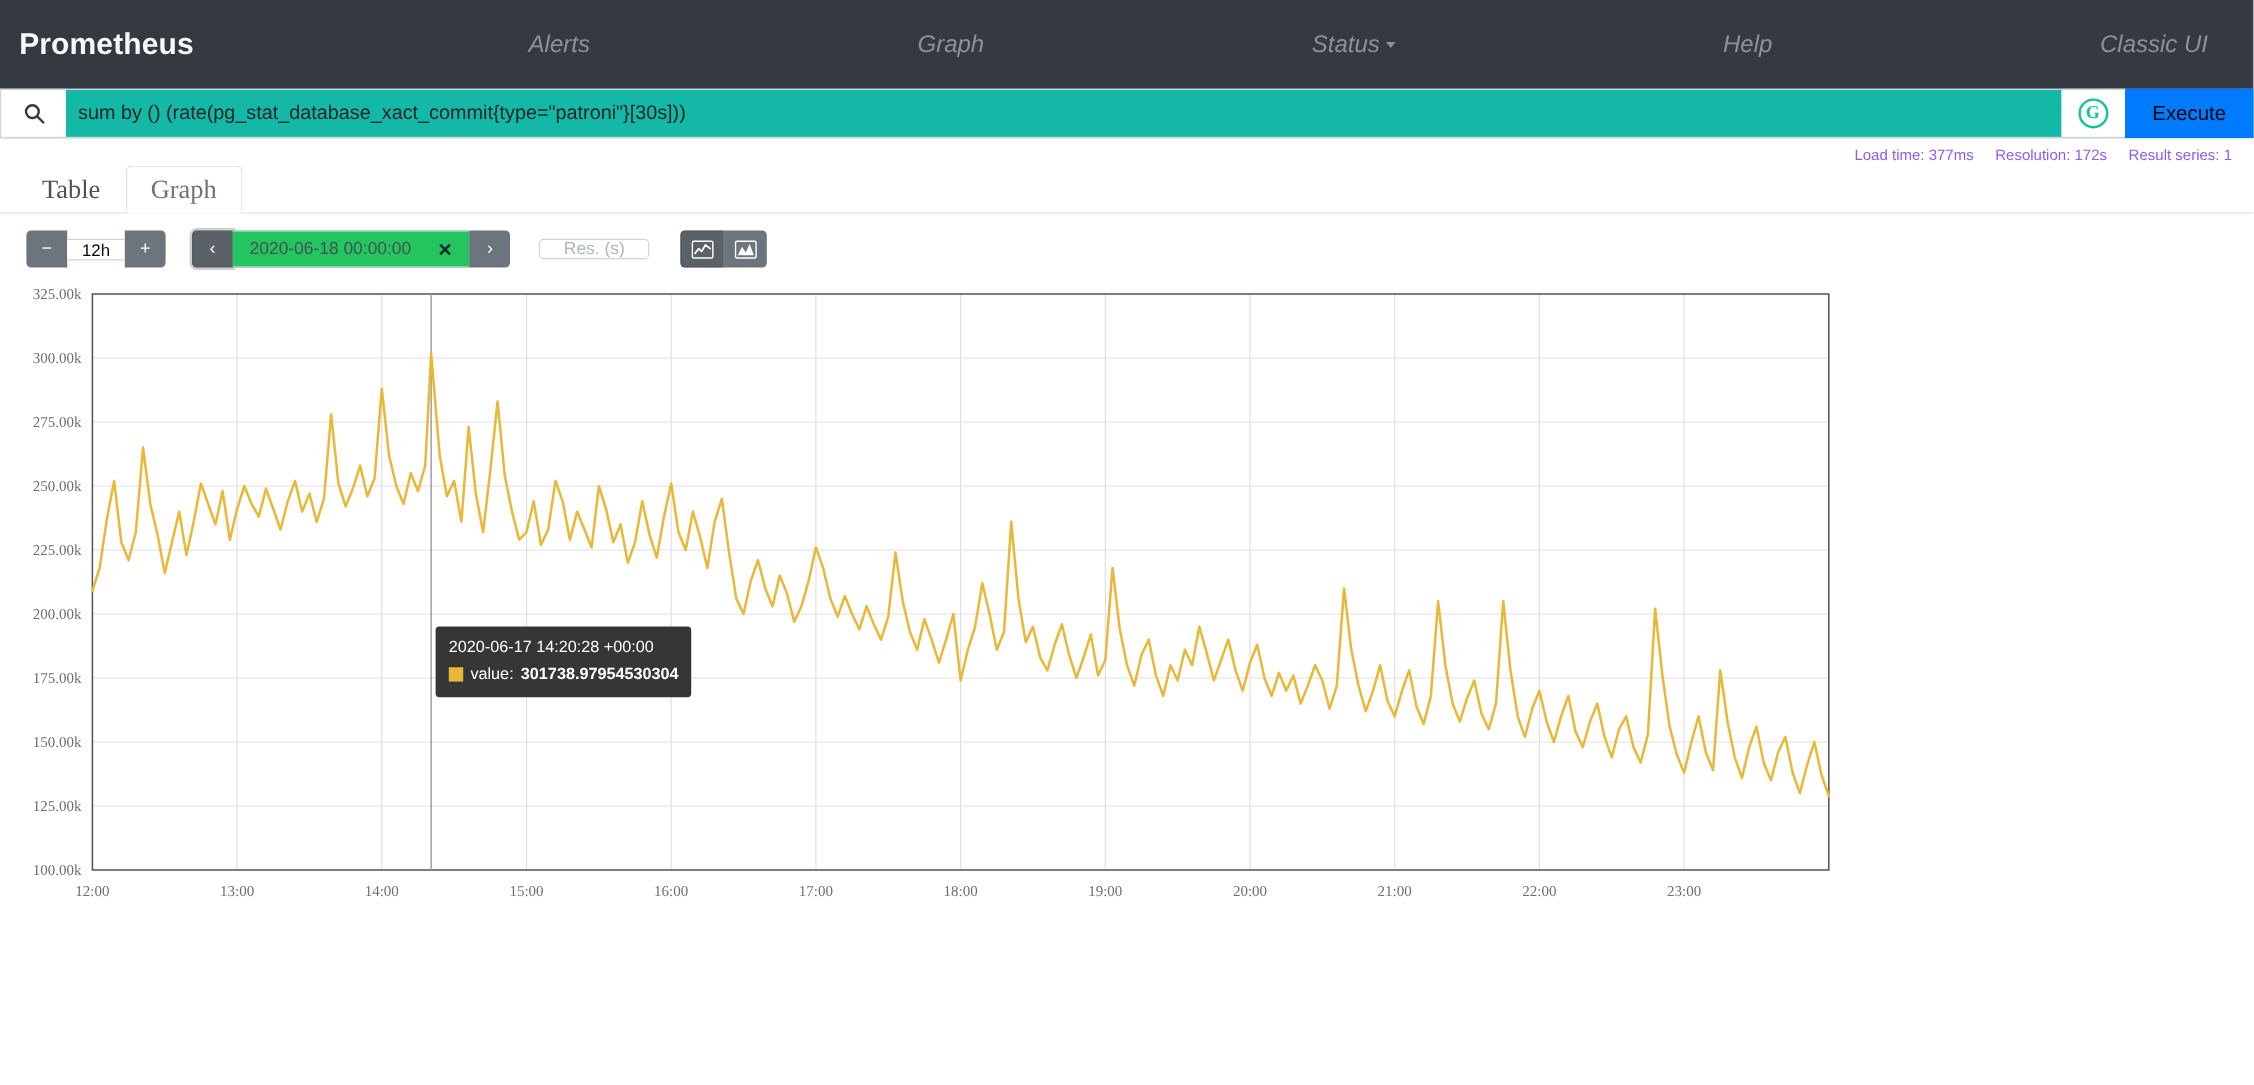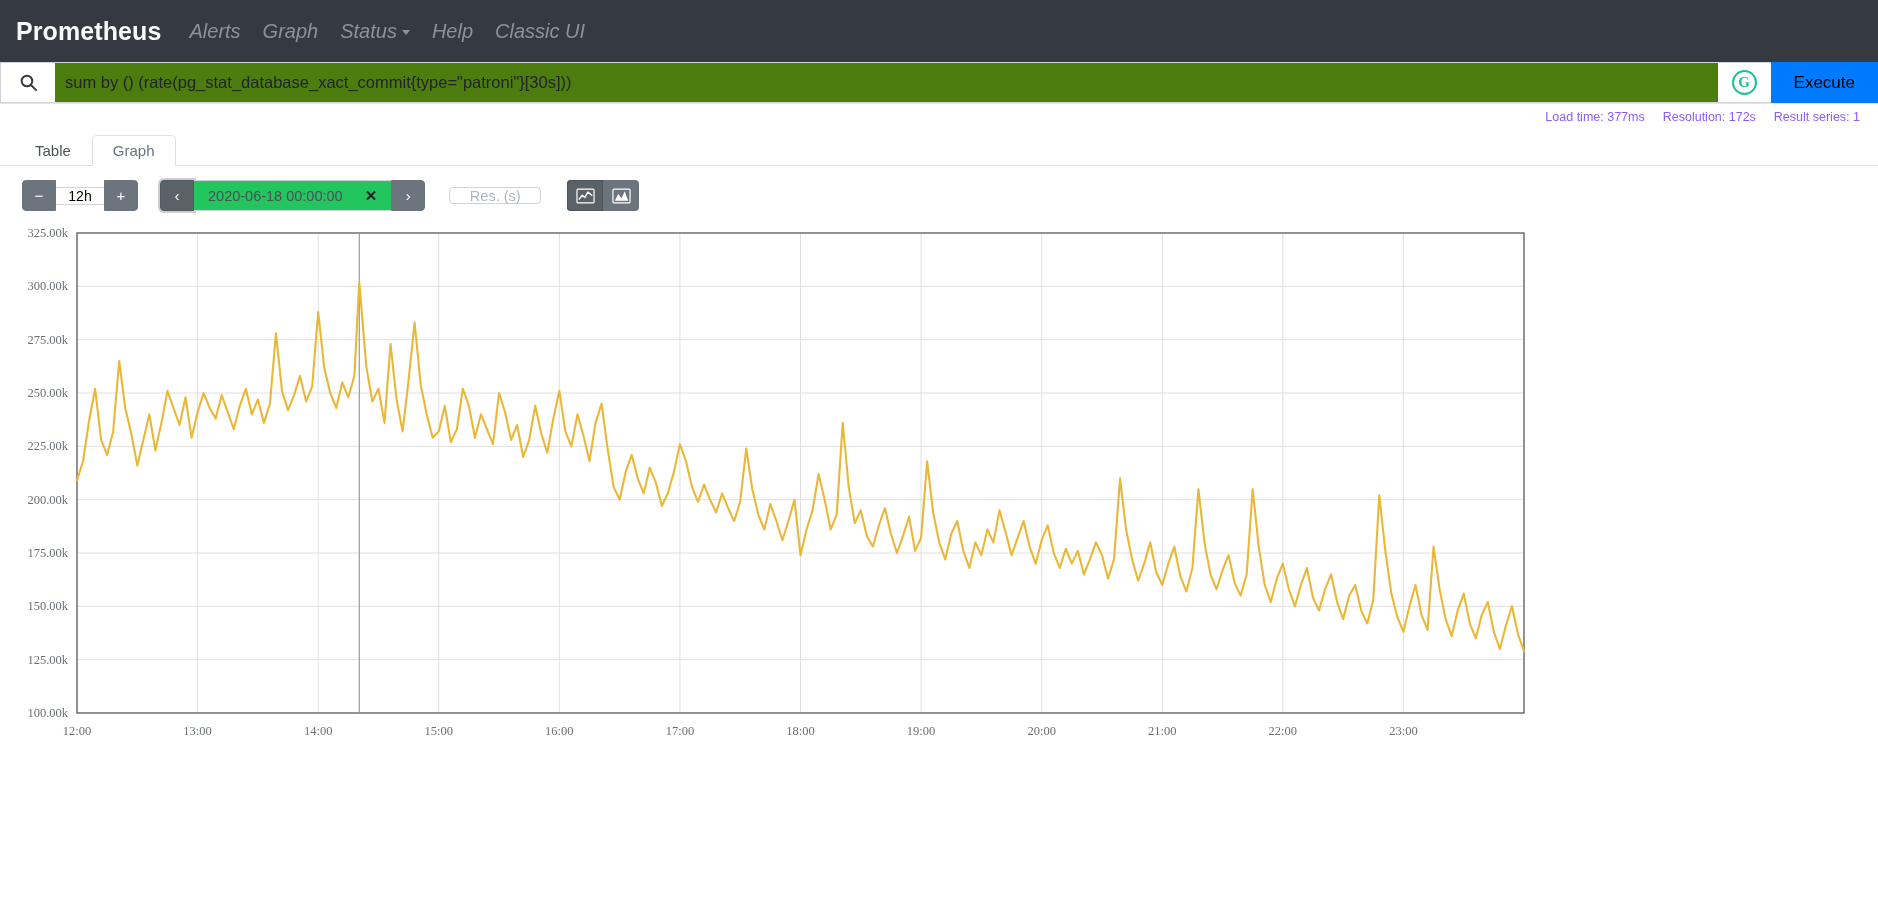--- a/index.html
+++ b/index.html
@@ -7,23 +7,24 @@
   body {
     width:1878px; height:904px;
     background:#ffffff;
     font-family:"Liberation Sans", sans-serif;
     overflow:hidden;
     color:#212529;
   }
 
   
   .navbar {
-    height:62px; background:#343a40;
+    height:74px; background:#343a40;
     display:flex; align-items:center;
     padding:0 16px;
+    justify-content:space-between;
   }
   .brand {
     color:#f8f9fa; font-size:25px; font-weight:bold;
     margin-right:28px; letter-spacing:.1px;
   }
   .nav-link {
     color:#8b9299; font-size:20px;
     margin-right:22px; cursor:pointer; white-space:nowrap;font-style:italic;
   }
   .caret {
@@ -34,21 +35,21 @@
 
   
   .querybar { display:flex; align-items:stretch; height:42px; border-bottom:1px solid #e3e6e8; }
   .q-icon {
     width:55px; border:1px solid #ced4da; border-right:none;
     background:#fff; display:flex; align-items:center; justify-content:center;
   }
   .q-icon svg { width:19px; height:19px; }
   .q-input {
     flex:1; border:1px solid #ced4da; border-left:none; border-right:none;
-    background:#4d7c0f; display:flex; align-items:center;
+    background:#14b8a6; display:flex; align-items:center;
     padding-left:10px; font-size:16.5px; color:#212529;
     font-family:"Liberation Sans", sans-serif;
   }
   .q-grammarly {
     border:1px solid #ced4da; border-left:none; border-right:none;
     background:#fff; display:flex; align-items:center; padding:0 14px;
   }
   .g-circle {
     width:25px; height:25px; border-radius:50%;
     border:2.5px solid #15c39a; color:#15c39a;
@@ -68,24 +69,24 @@
     font-size:12.5px; color:#8b5cf6;
   }
 
   
   .tabs {
     display:flex; align-items:flex-end;
     padding-left:14px; height:36px;
     border-bottom:1px solid #dee2e6; position:relative;
   }
   .tab {
-    font-size:15px; padding:6px 20px 7px 20px;
+    font-size:22px; padding:6px 20px 7px 20px;
     color:#4b5358; cursor:pointer;
     border:1px solid transparent; border-bottom:none;
-    border-radius:5px 5px 0 0; position:relative; top:1px;
+    border-radius:5px 5px 0 0; position:relative; top:1px;font-family:Liberation Serif, serif;
   }
   .tab.active {
     background:#fff; border-color:#dee2e6;
     color:#6c757d;
   }
 
   
   .toolbar {
     display:flex; align-items:center; gap:0;
     padding:14px 0 10px 22px;
@@ -256,13 +257,21 @@
       <line x1="1162.25" y1="8" x2="1162.25" y2="488" stroke="#e0e0e0" stroke-width="1"></line>
       <text x="1162.25" y="510" text-anchor="middle" font-size="12.5" fill="#6b7075" font-family="&quot;Liberation Serif&quot;, serif">21:00</text>
       <line x1="1282.8333333333335" y1="8" x2="1282.8333333333335" y2="488" stroke="#e0e0e0" stroke-width="1"></line>
       <text x="1282.8333333333335" y="510" text-anchor="middle" font-size="12.5" fill="#6b7075" font-family="&quot;Liberation Serif&quot;, serif">22:00</text>
       <line x1="1403.4166666666665" y1="8" x2="1403.4166666666665" y2="488" stroke="#e0e0e0" stroke-width="1"></line>
       <text x="1403.4166666666665" y="510" text-anchor="middle" font-size="12.5" fill="#6b7075" font-family="&quot;Liberation Serif&quot;, serif">23:00</text>
       <rect x="77" y="8" width="1447" height="480" fill="none" stroke="#585858" stroke-width="1.3"></rect>
       <line x1="359.28558333333325" y1="8" x2="359.28558333333325" y2="488" stroke="#9a9a9a" stroke-width="1.2"></line>
       <polyline points="77.00,255.47 83.03,236.27 89.06,195.73 95.09,163.73 101.12,214.93 107.15,229.87 113.18,206.40 119.20,136.00 125.23,182.93 131.26,208.53 137.29,240.53 143.32,214.93 149.35,189.33 155.38,225.60 161.41,197.87 167.44,165.87 173.47,182.93 179.50,200.00 185.53,172.27 191.55,212.80 197.58,187.20 203.61,168.00 209.64,182.93 215.67,193.60 221.70,170.13 227.73,187.20 233.76,204.27 239.79,180.80 245.82,163.73 251.85,189.33 257.88,174.40 263.90,197.87 269.93,178.67 275.96,108.27 281.99,165.87 288.02,185.07 294.05,170.13 300.08,150.93 306.11,176.53 312.14,161.60 318.17,86.93 324.20,142.40 330.22,168.00 336.25,182.93 342.28,157.33 348.31,172.27 354.34,150.93 359.29,57.62 366.40,142.40 372.43,176.53 378.46,163.73 384.49,197.87 390.52,118.93 396.55,174.40 402.57,206.40 408.60,155.20 414.63,97.60 420.66,159.47 426.69,189.33 432.72,212.80 438.75,206.40 444.78,180.80 450.81,217.07 456.84,204.27 462.87,163.73 468.90,180.80 474.93,212.80 480.95,189.33 486.98,204.27 493.01,219.20 499.04,168.00 505.07,187.20 511.10,214.93 517.13,200.00 523.16,232.00 529.19,214.93 535.22,180.80 541.25,208.53 547.28,227.73 553.30,193.60 559.33,165.87 565.36,206.40 571.39,221.33 577.42,189.33 583.45,210.67 589.48,236.27 595.51,197.87 601.54,178.67 607.57,223.47 613.60,261.87 619.63,274.67 625.65,246.93 631.68,229.87 637.71,253.33 643.74,268.27 649.77,242.67 655.80,257.60 661.83,281.07 667.86,268.27 673.89,246.93 679.92,219.20 685.95,236.27 691.98,261.87 698.00,276.80 704.03,259.73 710.06,274.67 716.09,287.47 722.12,268.27 728.15,283.20 734.18,296.00 740.21,276.80 746.24,223.47 752.27,264.00 758.30,289.60 764.32,304.53 770.35,278.93 776.38,296.00 782.41,315.20 788.44,296.00 794.47,274.67 800.50,330.13 806.53,304.53 812.56,285.33 818.59,249.07 824.62,274.67 830.65,304.53 836.68,289.60 842.70,197.87 848.73,261.87 854.76,298.13 860.79,285.33 866.82,310.93 872.85,321.60 878.88,300.27 884.91,283.20 890.94,308.80 896.97,328.00 903.00,310.93 909.02,291.73 915.05,325.87 921.08,313.07 927.11,236.27 933.14,287.47 939.17,317.33 945.20,334.40 951.23,308.80 957.26,296.00 963.29,325.87 969.32,342.93 975.35,317.33 981.38,330.13 987.40,304.53 993.43,317.33 999.46,285.33 1005.49,306.67 1011.52,330.13 1017.55,313.07 1023.58,296.00 1029.61,321.60 1035.64,338.67 1041.67,315.20 1047.70,300.27 1053.73,328.00 1059.75,342.93 1065.78,323.73 1071.81,338.67 1077.84,325.87 1083.87,349.33 1089.90,334.40 1095.93,317.33 1101.96,330.13 1107.99,353.60 1114.02,334.40 1120.05,253.33 1126.08,304.53 1132.10,334.40 1138.13,355.73 1144.16,338.67 1150.19,317.33 1156.22,347.20 1162.25,360.00 1168.28,338.67 1174.31,321.60 1180.34,351.47 1186.37,366.40 1192.40,342.93 1198.42,264.00 1204.45,317.33 1210.48,349.33 1216.51,364.27 1222.54,345.07 1228.57,330.13 1234.60,357.87 1240.63,370.67 1246.66,349.33 1252.69,264.00 1258.72,321.60 1264.75,360.00 1270.77,377.07 1276.80,353.60 1282.83,338.67 1288.86,364.27 1294.89,381.33 1300.92,360.00 1306.95,342.93 1312.98,372.80 1319.01,385.60 1325.04,364.27 1331.07,349.33 1337.10,377.07 1343.13,394.13 1349.15,370.67 1355.18,360.00 1361.21,385.60 1367.24,398.40 1373.27,374.93 1379.30,270.40 1385.33,325.87 1391.36,368.53 1397.39,392.00 1403.42,406.93 1409.45,381.33 1415.48,360.00 1421.50,389.87 1427.53,404.80 1433.56,321.60 1439.59,364.27 1445.62,394.13 1451.65,411.20 1457.68,385.60 1463.71,368.53 1469.74,398.40 1475.77,413.33 1481.80,389.87 1487.83,377.07 1493.85,406.93 1499.88,424.00 1505.91,400.53 1511.94,381.33 1517.97,409.07 1524.00,426.13" fill="none" stroke="#eab839" stroke-width="2.1" stroke-linejoin="round" stroke-linecap="round"></polyline>
     </svg>
+  <div class="tooltip">
+    <div>2020-06-17 14:20:28 +00:00</div>
+    <div class="tt-row2">
+      <span class="tt-sw"></span>
+      <span>value:</span>
+      <span class="tt-val">301738.97954530304</span>
+    </div>
+  </div>
 </div>
 
 </body></html>

